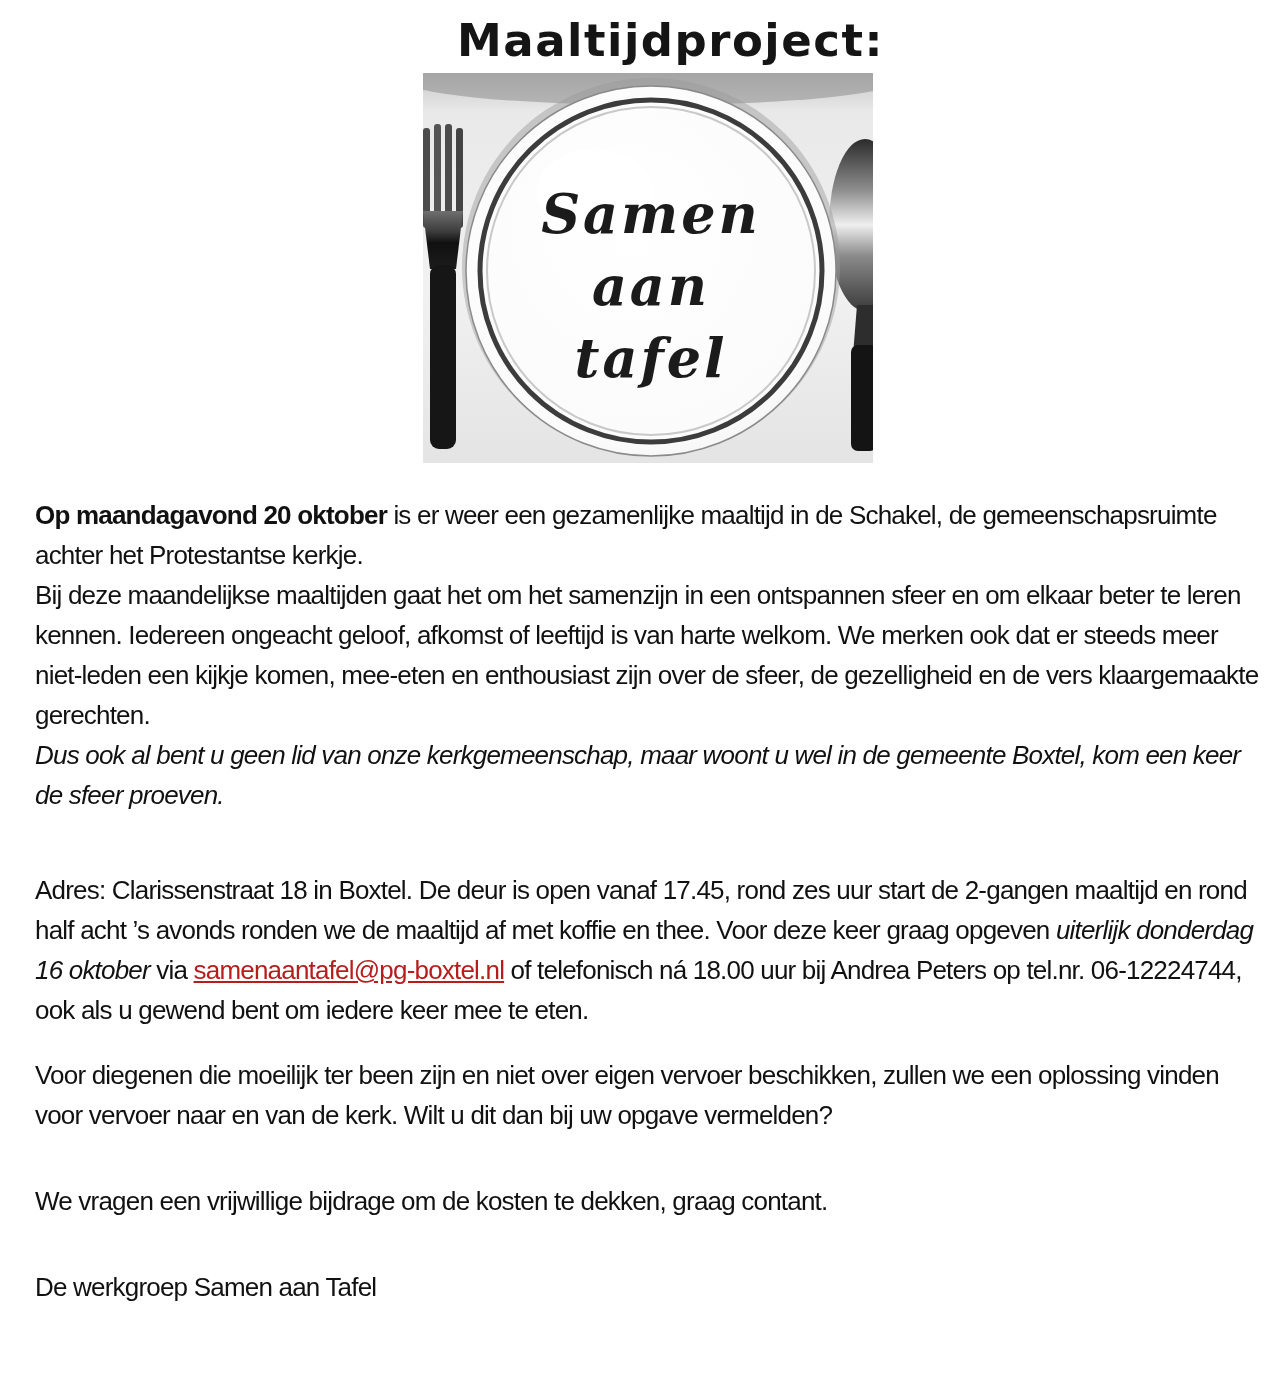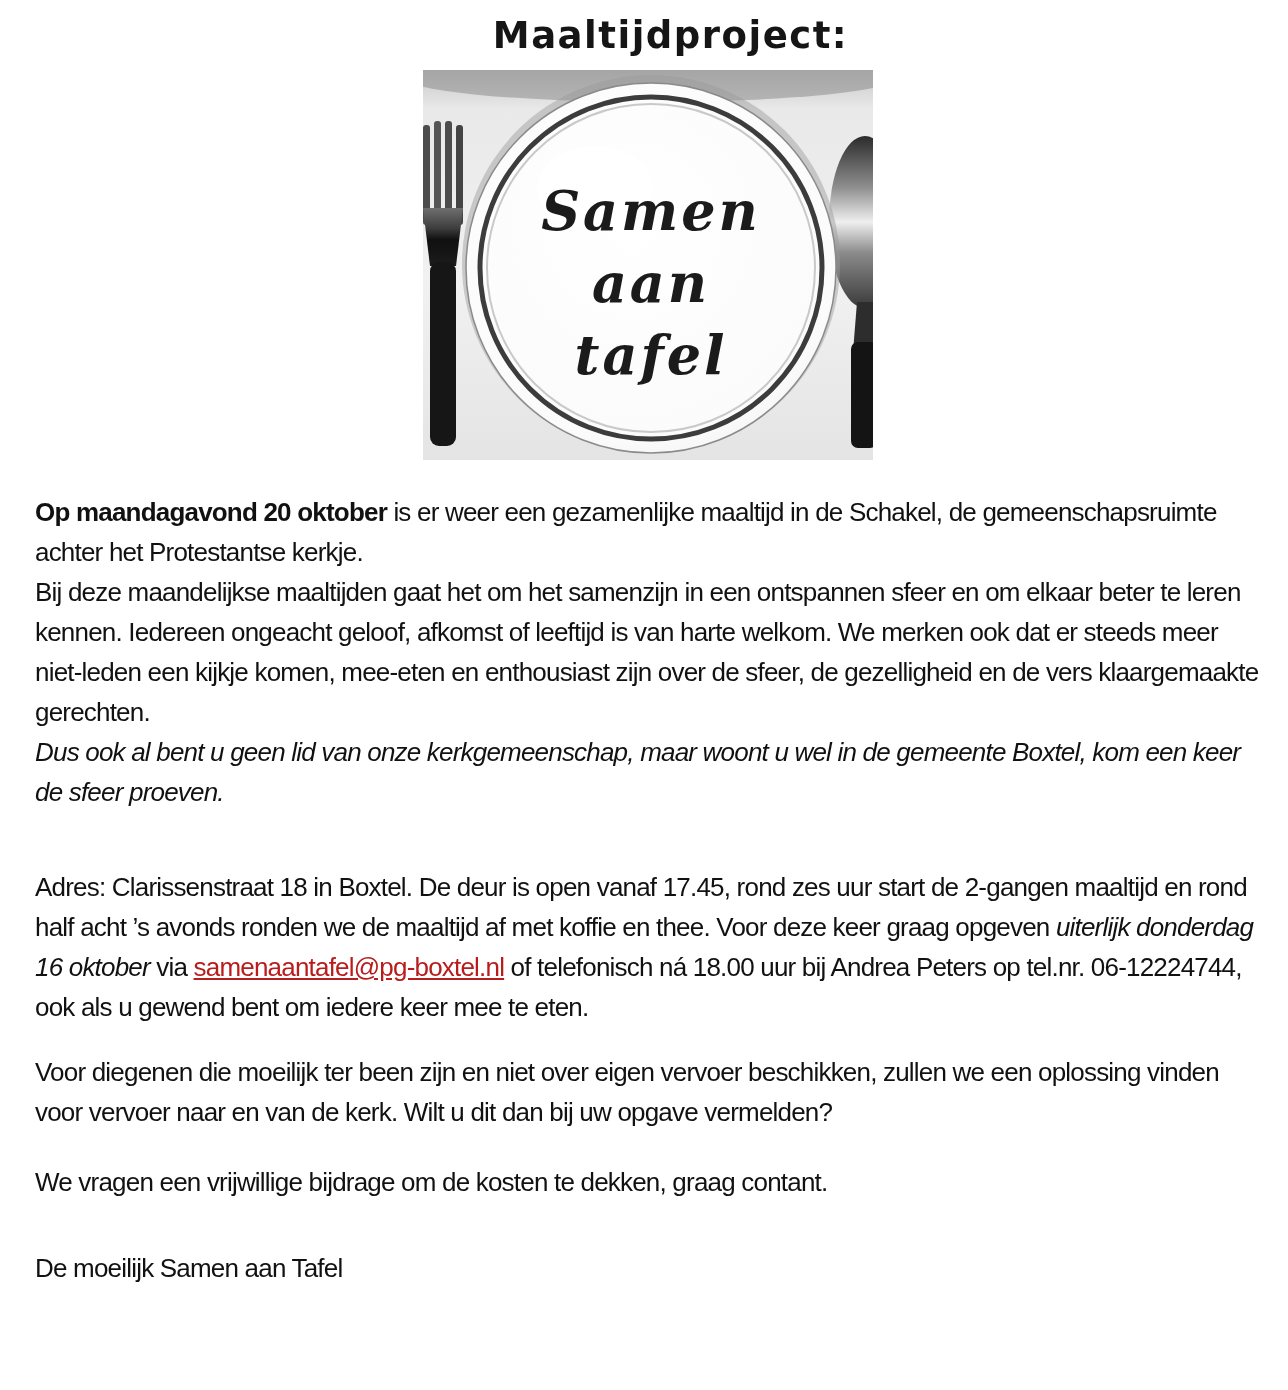--- a/index.html
+++ b/index.html
@@ -7,45 +7,45 @@
     width:1288px; height:1390px; overflow:hidden;
     background:#ffffff;
     font-family:"Liberation Sans", sans-serif;
     color:#111111;
   }
   .page { padding:0 28px 0 35px; }
 
   .doc-title {
     font-family:"DejaVu Sans", sans-serif;
     font-weight:700;
-    font-size:37px;
+    font-size:45px;
     letter-spacing:1.5px;
     text-align:center;
     margin:14px 0 0 46px;
     color:#151515;
   }
 
   figure.photo {
     width:450px; height:390px;
-    margin:13px auto 0 auto;
+    margin:6px auto 0 auto;
     padding:0; display:block;
   }
 
   p {
     font-size:26px;
     line-height:40px;
     letter-spacing:-0.8px;
     margin:0;
     max-width:1226px;
     color:#111111;
   }
   .p-intro    { margin-top:32px; }
   .p-address  { margin-top:55px; }
   .p-vervoer  { margin-top:25px; }
-  .p-bijdrage { margin-top:30px; }
+  .p-bijdrage { margin-top:46px; }
   .p-sig      { margin-top:45px; line-height:42px; }
 
   strong { font-weight:700; }
   em { font-style:italic;margin-top:34px; }
   a.link {
     color:#b91c1c;
     text-decoration:underline;
     cursor:pointer;
   }
 
@@ -130,16 +130,16 @@
 
   <p class="p-address">
     <span>Adres: Clarissenstraat 18 in Boxtel. De deur is open vanaf 17.45, rond zes uur start de 2-gangen maaltijd en rond half acht ’s avonds ronden we de maaltijd af met koffie en thee. Voor deze keer graag opgeven </span><em>uiterlijk donderdag 16 oktober</em><span> via </span><a class="link">samenaantafel@pg-boxtel.nl</a><span> of telefonisch ná 18.00 uur bij Andrea Peters op tel.nr. 06-12224744, ook als u gewend bent om iedere keer mee te eten.</span>
   </p>
 
   <p class="p-vervoer">Voor diegenen die moeilijk ter been zijn en niet over eigen vervoer beschikken, zullen we een oplossing vinden voor vervoer naar en van de kerk. Wilt u dit dan bij uw opgave vermelden?</p>
 
   <p class="p-bijdrage">We vragen een vrijwillige bijdrage om de kosten te dekken, graag contant.</p>
 
   <p class="p-sig">
-    <span>De moeilijk Samen aan Tafel</span><br>
+    <span>De werkgroep Samen aan Tafel</span><br>
   </p>
 
 </div>
 
 </body></html>

